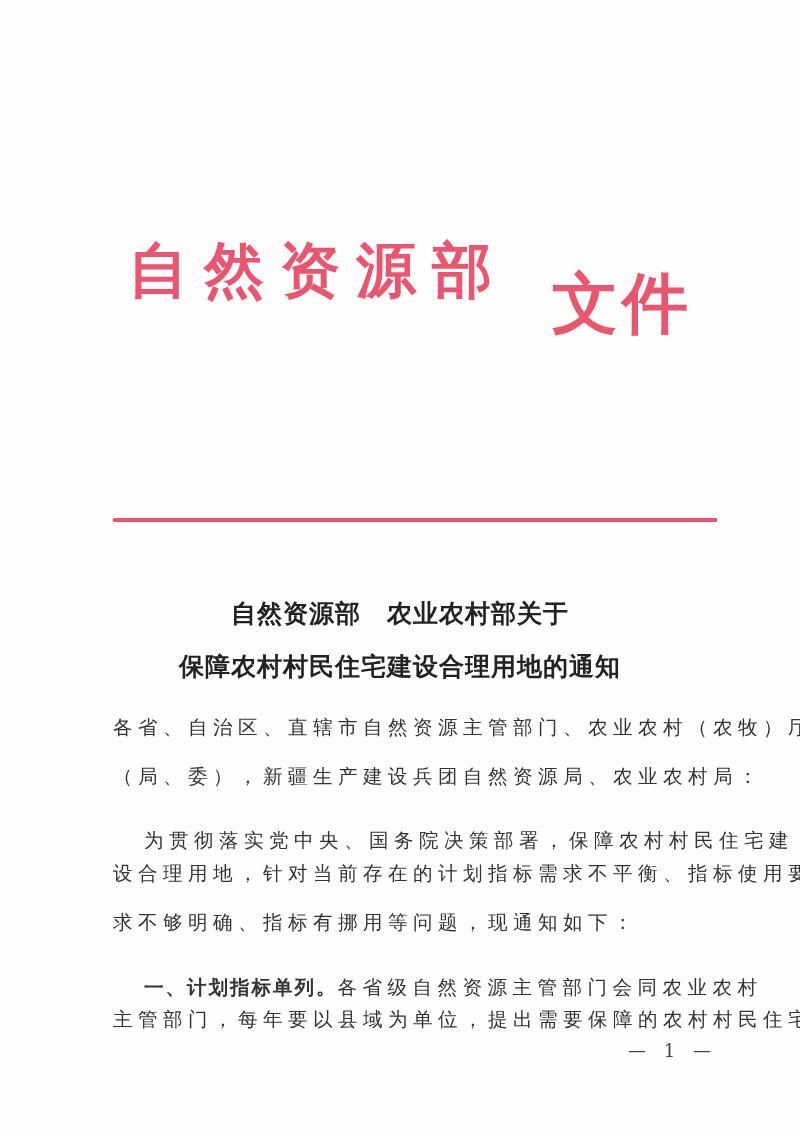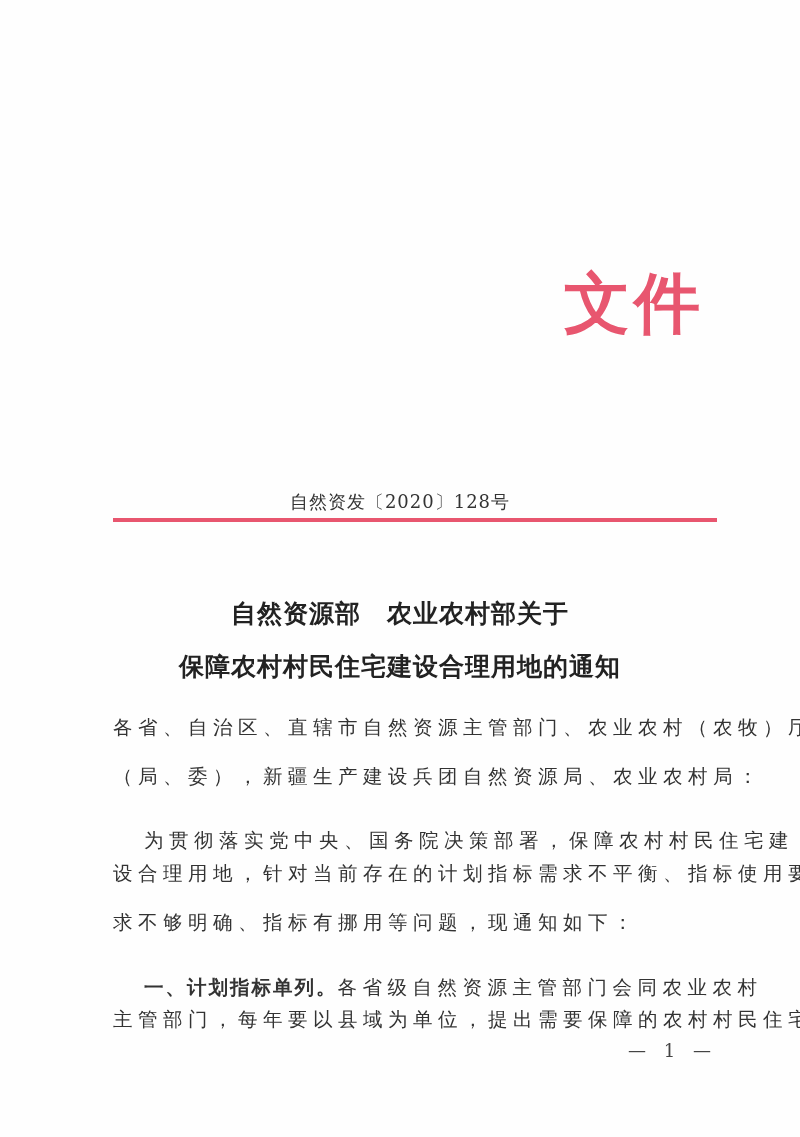--- a/index.html
+++ b/index.html
@@ -5,21 +5,21 @@
     html, body { margin: 0; padding: 0; background: #ffffff; }
     body { width: 800px; height: 1137px; position: relative; overflow: hidden; }
     .page { position: absolute; left: 0; top: 0; width: 800px; height: 1137px; background: #fefefe; }
     .header-title {
       position: absolute; color: #e8566f; font-family: "DejaVu Serif", "Liberation Serif", serif;
       font-weight: bold; font-size: 60px; letter-spacing: 16px; line-height: 1;
     }
     .ht1 { left: 128px; top: 240px; }
     .ht2 { left: 122px; top: 318px; }
     .header-suffix {
-      position: absolute; left: 564px; top: 270px; color: #e8566f;
+      position: absolute; left: 552px; top: 270px; color: #e8566f;
       font-family: "DejaVu Serif", "Liberation Serif", serif; font-weight: bold;
       font-size: 66px; letter-spacing: 4px; line-height: 1;
     }
     .doc-number {
       position: absolute; left: 0; width: 800px; top: 490px; text-align: center;
       font-family: "DejaVu Serif", "Liberation Serif", serif; font-size: 18px; color: #333;
       letter-spacing: 1px;
     }
     .red-rule {
       position: absolute; left: 113px; top: 518px; width: 604px; height: 4px; background: #e8566f;
@@ -40,23 +40,23 @@
     .bold { font-family: "DejaVu Sans", "Liberation Sans", sans-serif; font-weight: bold; letter-spacing: 2px; }
     .page-number {
       position: absolute; left: 628px; top: 1003px; font-family: "DejaVu Serif", "Liberation Serif", serif;
       font-size: 18px; color: #444; letter-spacing: 6px;
     }
   </style>
 </head>
 <body>
 
 <div class="page">
+  <div class="header-title ht1">自然资源部</div>
   <div class="header-suffix">文件</div>
 
-  <div class="doc-number">自然资发〔2020〕128号</div>
   <div class="red-rule"></div>
 
   <div class="title-line tl1">自然资源部　农业农村部关于</div>
   <div class="title-line tl2">保障农村村民住宅建设合理用地的通知</div>
 
   <div class="body-line" style="top:718px;">各省、自治区、直辖市自然资源主管部门、农业农村（农牧）厅</div>
   <div class="body-line" style="top:767px;">（局、委），新疆生产建设兵团自然资源局、农业农村局：</div>
   <div class="body-line indent" style="top:815px;">为贯彻落实党中央、国务院决策部署，保障农村村民住宅建</div>
   <div class="body-line" style="top:864px;">设合理用地，针对当前存在的计划指标需求不平衡、指标使用要</div>
   <div class="body-line indent" style="top:962px;">

